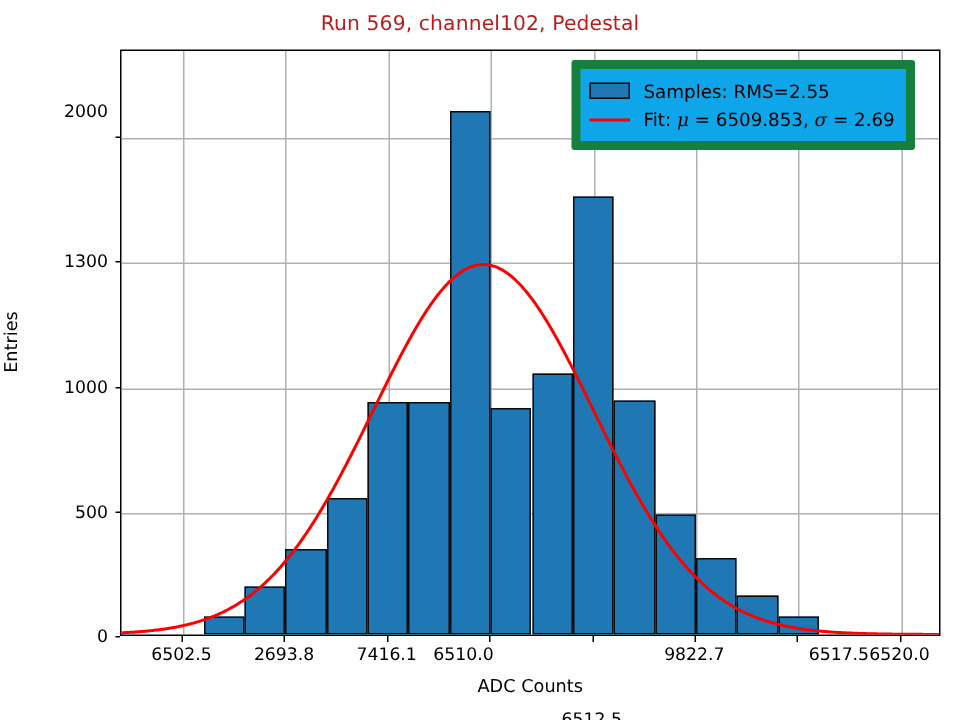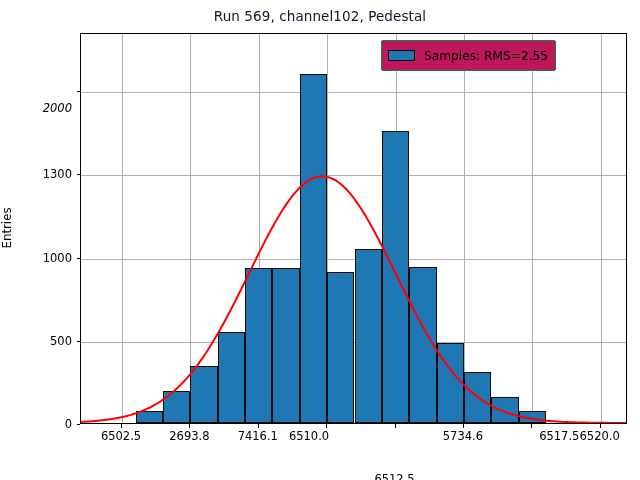--- a/index.html
+++ b/index.html
@@ -15,21 +15,21 @@
     font-family: "DejaVu Sans", sans-serif;
     overflow: hidden;
   }
   #title {
     position: absolute;
     left: 0;
     top: 8px;
     width: 640px;
     text-align: center;
     font-size: 13.5px;
-    color: #0f172a;
+    color: #b91c1c;
     letter-spacing: 0.1px;
   }
   
   #axes {
     position: absolute;
     left: 80px;
     top: 33px;
     width: 547px;
     height: 391px;
     border: 1.1px solid #000000;
@@ -113,22 +113,22 @@
     transform-origin: center center;
     white-space: nowrap;
   }
 
   
   #legend {
     position: absolute;
     left: 381px;
     top: 40px;
     padding: 5px 7px 5px 6px;
-    background: #be185d;
-    border: 1px solid #15803d;
+    background: #0ea5e9;
+    border: 6px solid #15803d;
     border-radius: 2px;
     box-sizing: border-box;
   }
   .legend-row {
     display: flex;
     align-items: center;
     height: 19px;
     white-space: nowrap;
   }
   .legend-swatch-patch {
@@ -154,48 +154,49 @@
   .legend-text .it { font-style: italic; font-family: "DejaVu Serif", serif; }
 </style>
 </head>
 <body>
 
 <div id="figure">
 
   <div id="title">Run 569, channel102, Pedestal</div>
 
   <div id="ylabel">Entries</div>
+  <div id="xlabel">ADC Counts</div>
 
   <div id="tick-layer">
       <div class="xtick-mark" style="left: 121.025px;"></div>
       <div class="xtick-label" style="left: 121.025px;">6502.5</div>
       <div class="xtick-mark" style="left: 189.4px;"></div>
       <div class="xtick-label" style="left: 189.4px;">2693.8</div>
       <div class="xtick-mark" style="left: 257.775px;"></div>
       <div class="xtick-label" style="left: 257.775px;">7416.1</div>
       <div class="xtick-mark" style="left: 326.15px;"></div>
       <div class="xtick-label" style="left: 309px;">6510.0</div>
       <div class="xtick-mark" style="left: 394.525px;"></div>
       <div class="xtick-label" style="left: 394.525px; margin-top: 43px;">6512.5</div>
       <div class="xtick-mark" style="left: 462.9px;"></div>
-      <div class="xtick-label" style="left: 462.9px;">5734.6</div>
+      <div class="xtick-label" style="left: 462.9px;">9822.7</div>
       <div class="xtick-mark" style="left: 531.275px;"></div>
       <div class="xtick-label" style="left: 531.275px; margin-left: 28px;">6517.5</div>
       <div class="xtick-mark" style="left: 599.65px;"></div>
       <div class="xtick-label" style="left: 599.65px;">6520.0</div>
       <div class="ytick-mark" style="top: 424px;"></div>
       <div class="ytick-label" style="top: 424px;">0</div>
       <div class="ytick-mark" style="top: 340.809px;"></div>
       <div class="ytick-label" style="top: 340.809px;">500</div>
       <div class="ytick-mark" style="top: 257.617px;"></div>
       <div class="ytick-label" style="top: 257.617px;">1000</div>
       <div class="ytick-mark" style="top: 174.426px;"></div>
       <div class="ytick-label" style="top: 174.426px;">1300</div>
       <div class="ytick-mark" style="top: 91.234px;"></div>
-      <div class="ytick-label" style="top: 108px; font-style: italic;">2000</div>
+      <div class="ytick-label" style="top: 74px;">2000</div>
     </div>
 
   <div id="axes">
     <div id="plot-inner">
       <div id="grid-layer">
           <div class="gridline-h" style="top: 307.809px;"></div>
           <div class="gridline-h" style="top: 224.617px;"></div>
           <div class="gridline-h" style="top: 141.426px;"></div>
           <div class="gridline-h" style="top: 58.234px;"></div>
           <div class="gridline-v" style="left: 41.025px;"></div>
@@ -228,15 +229,19 @@
         <path id="fit-path" fill="none" stroke="#ff0000" stroke-width="2" vector-effect="non-scaling-stroke" d="M0.0,389.90 L1.0,389.85 L2.0,389.79 L3.0,389.74 L4.0,389.68 L5.0,389.62 L6.0,389.56 L7.0,389.50 L8.0,389.43 L9.0,389.36 L10.0,389.29 L11.0,389.22 L12.0,389.14 L13.0,389.06 L14.0,388.97 L15.0,388.89 L16.0,388.80 L17.0,388.70 L18.0,388.61 L19.0,388.51 L20.0,388.40 L21.0,388.29 L22.0,388.18 L23.0,388.06 L24.0,387.94 L25.0,387.82 L26.0,387.69 L27.0,387.55 L28.0,387.41 L29.0,387.27 L30.0,387.12 L31.0,386.96 L32.0,386.80 L33.0,386.64 L34.0,386.47 L35.0,386.29 L36.0,386.11 L37.0,385.92 L38.0,385.72 L39.0,385.52 L40.0,385.31 L41.0,385.09 L42.0,384.87 L43.0,384.64 L44.0,384.40 L45.0,384.16 L46.0,383.90 L47.0,383.64 L48.0,383.37 L49.0,383.09 L50.0,382.81 L51.0,382.51 L52.0,382.21 L53.0,381.89 L54.0,381.57 L55.0,381.24 L56.0,380.90 L57.0,380.54 L58.0,380.18 L59.0,379.81 L60.0,379.42 L61.0,379.03 L62.0,378.62 L63.0,378.21 L64.0,377.78 L65.0,377.33 L66.0,376.88 L67.0,376.42 L68.0,375.94 L69.0,375.45 L70.0,374.94 L71.0,374.43 L72.0,373.89 L73.0,373.35 L74.0,372.79 L75.0,372.22 L76.0,371.63 L77.0,371.03 L78.0,370.41 L79.0,369.78 L80.0,369.13 L81.0,368.47 L82.0,367.79 L83.0,367.10 L84.0,366.39 L85.0,365.66 L86.0,364.92 L87.0,364.16 L88.0,363.38 L89.0,362.58 L90.0,361.77 L91.0,360.94 L92.0,360.09 L93.0,359.22 L94.0,358.34 L95.0,357.44 L96.0,356.52 L97.0,355.57 L98.0,354.62 L99.0,353.64 L100.0,352.64 L101.0,351.62 L102.0,350.59 L103.0,349.53 L104.0,348.45 L105.0,347.36 L106.0,346.24 L107.0,345.11 L108.0,343.95 L109.0,342.78 L110.0,341.58 L111.0,340.36 L112.0,339.13 L113.0,337.87 L114.0,336.59 L115.0,335.29 L116.0,333.97 L117.0,332.63 L118.0,331.27 L119.0,329.90 L120.0,328.49 L121.0,327.07 L122.0,325.63 L123.0,324.17 L124.0,322.69 L125.0,321.19 L126.0,319.67 L127.0,318.13 L128.0,316.57 L129.0,314.99 L130.0,313.39 L131.0,311.78 L132.0,310.14 L133.0,308.49 L134.0,306.81 L135.0,305.12 L136.0,303.41 L137.0,301.69 L138.0,299.95 L139.0,298.19 L140.0,296.41 L141.0,294.62 L142.0,292.81 L143.0,290.98 L144.0,289.14 L145.0,287.29 L146.0,285.42 L147.0,283.54 L148.0,281.65 L149.0,279.74 L150.0,277.82 L151.0,275.88 L152.0,273.94 L153.0,271.99 L154.0,270.02 L155.0,268.05 L156.0,266.06 L157.0,264.07 L158.0,262.07 L159.0,260.06 L160.0,258.05 L161.0,256.03 L162.0,254.00 L163.0,251.97 L164.0,249.94 L165.0,247.90 L166.0,245.86 L167.0,243.82 L168.0,241.78 L169.0,239.73 L170.0,237.69 L171.0,235.65 L172.0,233.61 L173.0,231.57 L174.0,229.53 L175.0,227.50 L176.0,225.48 L177.0,223.46 L178.0,221.45 L179.0,219.44 L180.0,217.44 L181.0,215.46 L182.0,213.48 L183.0,211.51 L184.0,209.56 L185.0,207.62 L186.0,205.69 L187.0,203.77 L188.0,201.87 L189.0,199.99 L190.0,198.12 L191.0,196.28 L192.0,194.45 L193.0,192.64 L194.0,190.85 L195.0,189.08 L196.0,187.33 L197.0,185.61 L198.0,183.91 L199.0,182.23 L200.0,180.58 L201.0,178.95 L202.0,177.36 L203.0,175.79 L204.0,174.24 L205.0,172.73 L206.0,171.25 L207.0,169.80 L208.0,168.38 L209.0,166.99 L210.0,165.64 L211.0,164.32 L212.0,163.03 L213.0,161.78 L214.0,160.56 L215.0,159.38 L216.0,158.24 L217.0,157.14 L218.0,156.07 L219.0,155.04 L220.0,154.05 L221.0,153.11 L222.0,152.20 L223.0,151.33 L224.0,150.50 L225.0,149.72 L226.0,148.98 L227.0,148.28 L228.0,147.62 L229.0,147.01 L230.0,146.44 L231.0,145.91 L232.0,145.43 L233.0,144.99 L234.0,144.60 L235.0,144.25 L236.0,143.95 L237.0,143.69 L238.0,143.48 L239.0,143.31 L240.0,143.19 L241.0,143.12 L242.0,143.09 L243.0,143.11 L244.0,143.17 L245.0,143.28 L246.0,143.43 L247.0,143.63 L248.0,143.88 L249.0,144.17 L250.0,144.50 L251.0,144.88 L252.0,145.31 L253.0,145.78 L254.0,146.30 L255.0,146.85 L256.0,147.46 L257.0,148.10 L258.0,148.79 L259.0,149.52 L260.0,150.30 L261.0,151.11 L262.0,151.97 L263.0,152.87 L264.0,153.80 L265.0,154.78 L266.0,155.80 L267.0,156.86 L268.0,157.95 L269.0,159.08 L270.0,160.25 L271.0,161.46 L272.0,162.70 L273.0,163.98 L274.0,165.29 L275.0,166.64 L276.0,168.02 L277.0,169.43 L278.0,170.87 L279.0,172.35 L280.0,173.85 L281.0,175.38 L282.0,176.95 L283.0,178.54 L284.0,180.15 L285.0,181.80 L286.0,183.47 L287.0,185.16 L288.0,186.88 L289.0,188.62 L290.0,190.39 L291.0,192.17 L292.0,193.98 L293.0,195.80 L294.0,197.64 L295.0,199.51 L296.0,201.38 L297.0,203.28 L298.0,205.19 L299.0,207.12 L300.0,209.05 L301.0,211.01 L302.0,212.97 L303.0,214.94 L304.0,216.93 L305.0,218.92 L306.0,220.93 L307.0,222.94 L308.0,224.95 L309.0,226.98 L310.0,229.01 L311.0,231.04 L312.0,233.08 L313.0,235.12 L314.0,237.16 L315.0,239.20 L316.0,241.25 L317.0,243.29 L318.0,245.33 L319.0,247.37 L320.0,249.41 L321.0,251.45 L322.0,253.48 L323.0,255.50 L324.0,257.53 L325.0,259.54 L326.0,261.55 L327.0,263.55 L328.0,265.55 L329.0,267.53 L330.0,269.51 L331.0,271.48 L332.0,273.44 L333.0,275.38 L334.0,277.32 L335.0,279.24 L336.0,281.15 L337.0,283.05 L338.0,284.94 L339.0,286.81 L340.0,288.67 L341.0,290.51 L342.0,292.34 L343.0,294.15 L344.0,295.95 L345.0,297.73 L346.0,299.49 L347.0,301.24 L348.0,302.97 L349.0,304.68 L350.0,306.38 L351.0,308.06 L352.0,309.71 L353.0,311.35 L354.0,312.98 L355.0,314.58 L356.0,316.16 L357.0,317.73 L358.0,319.27 L359.0,320.80 L360.0,322.31 L361.0,323.79 L362.0,325.26 L363.0,326.70 L364.0,328.13 L365.0,329.53 L366.0,330.92 L367.0,332.28 L368.0,333.63 L369.0,334.95 L370.0,336.26 L371.0,337.54 L372.0,338.80 L373.0,340.04 L374.0,341.27 L375.0,342.47 L376.0,343.65 L377.0,344.81 L378.0,345.95 L379.0,347.07 L380.0,348.17 L381.0,349.25 L382.0,350.31 L383.0,351.36 L384.0,352.38 L385.0,353.38 L386.0,354.36 L387.0,355.33 L388.0,356.27 L389.0,357.20 L390.0,358.11 L391.0,359.00 L392.0,359.87 L393.0,360.72 L394.0,361.56 L395.0,362.37 L396.0,363.17 L397.0,363.96 L398.0,364.72 L399.0,365.47 L400.0,366.20 L401.0,366.92 L402.0,367.61 L403.0,368.30 L404.0,368.96 L405.0,369.62 L406.0,370.25 L407.0,370.87 L408.0,371.48 L409.0,372.07 L410.0,372.64 L411.0,373.21 L412.0,373.76 L413.0,374.29 L414.0,374.81 L415.0,375.32 L416.0,375.81 L417.0,376.29 L418.0,376.76 L419.0,377.22 L420.0,377.66 L421.0,378.10 L422.0,378.52 L423.0,378.93 L424.0,379.32 L425.0,379.71 L426.0,380.09 L427.0,380.45 L428.0,380.81 L429.0,381.15 L430.0,381.49 L431.0,381.81 L432.0,382.13 L433.0,382.43 L434.0,382.73 L435.0,383.02 L436.0,383.30 L437.0,383.57 L438.0,383.84 L439.0,384.09 L440.0,384.34 L441.0,384.58 L442.0,384.81 L443.0,385.04 L444.0,385.25 L445.0,385.46 L446.0,385.67 L447.0,385.87 L448.0,386.06 L449.0,386.24 L450.0,386.42 L451.0,386.59 L452.0,386.76 L453.0,386.92 L454.0,387.08 L455.0,387.23 L456.0,387.38 L457.0,387.52 L458.0,387.65 L459.0,387.78 L460.0,387.91 L461.0,388.03 L462.0,388.15 L463.0,388.26 L464.0,388.37 L465.0,388.48 L466.0,388.58 L467.0,388.68 L468.0,388.77 L469.0,388.86 L470.0,388.95 L471.0,389.04 L472.0,389.12 L473.0,389.20 L474.0,389.27 L475.0,389.35 L476.0,389.41 L477.0,389.48 L478.0,389.55 L479.0,389.61 L480.0,389.67 L481.0,389.73 L482.0,389.78 L483.0,389.83 L484.0,389.88 L485.0,389.93 L486.0,389.98 L487.0,390.03 L488.0,390.07 L489.0,390.11 L490.0,390.15 L491.0,390.19 L492.0,390.22 L493.0,390.26 L494.0,390.29 L495.0,390.33 L496.0,390.36 L497.0,390.39 L498.0,390.41 L499.0,390.44 L500.0,390.47 L501.0,390.49 L502.0,390.52 L503.0,390.54 L504.0,390.56 L505.0,390.58 L506.0,390.60 L507.0,390.62 L508.0,390.64 L509.0,390.66 L510.0,390.67 L511.0,390.69 L512.0,390.70 L513.0,390.72 L514.0,390.73 L515.0,390.74 L516.0,390.76 L517.0,390.77 L518.0,390.78 L519.0,390.79 L520.0,390.80 L521.0,390.81 L522.0,390.82 L523.0,390.83 L524.0,390.84 L525.0,390.85 L526.0,390.85 L527.0,390.86 L528.0,390.87 L529.0,390.88 L530.0,390.88 L531.0,390.89 L532.0,390.89 L533.0,390.90 L534.0,390.91 L535.0,390.91 L536.0,390.91 L537.0,390.92 L538.0,390.92 L539.0,390.93 L540.0,390.93 L541.0,390.94 L542.0,390.94 L543.0,390.94 L544.0,390.95 L545.0,390.95 L546.0,390.95 L547.0,390.95"></path>
       </svg>
     </div>
   </div>
 
   <div id="legend">
     <div class="legend-row">
       <span class="legend-swatch-patch"></span>
       <span class="legend-text">Samples: RMS=2.55</span>
     </div>
+    <div class="legend-row">
+      <span class="legend-swatch-line"></span>
+      <span class="legend-text"><span>Fit: </span><span class="it">μ</span><span> = 6509.853, </span><span class="it">σ</span><span> = 2.69</span></span>
+    </div>
   </div>
 
 </div>
 
 </body></html>

